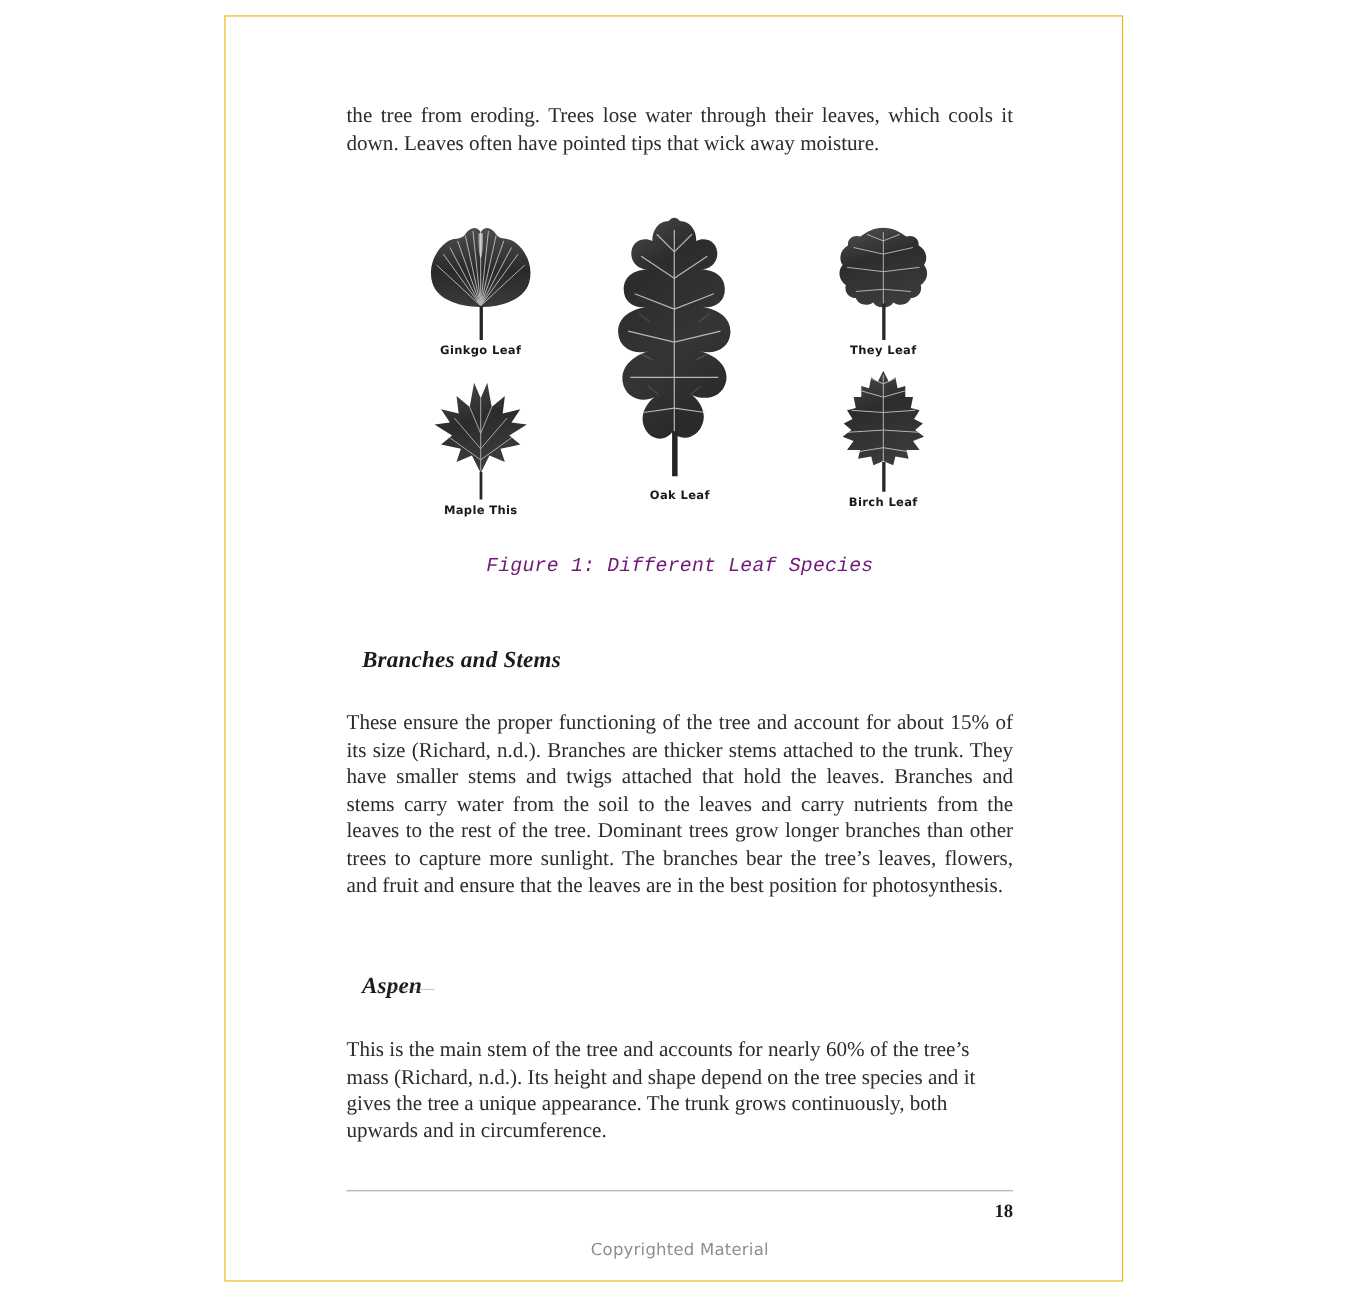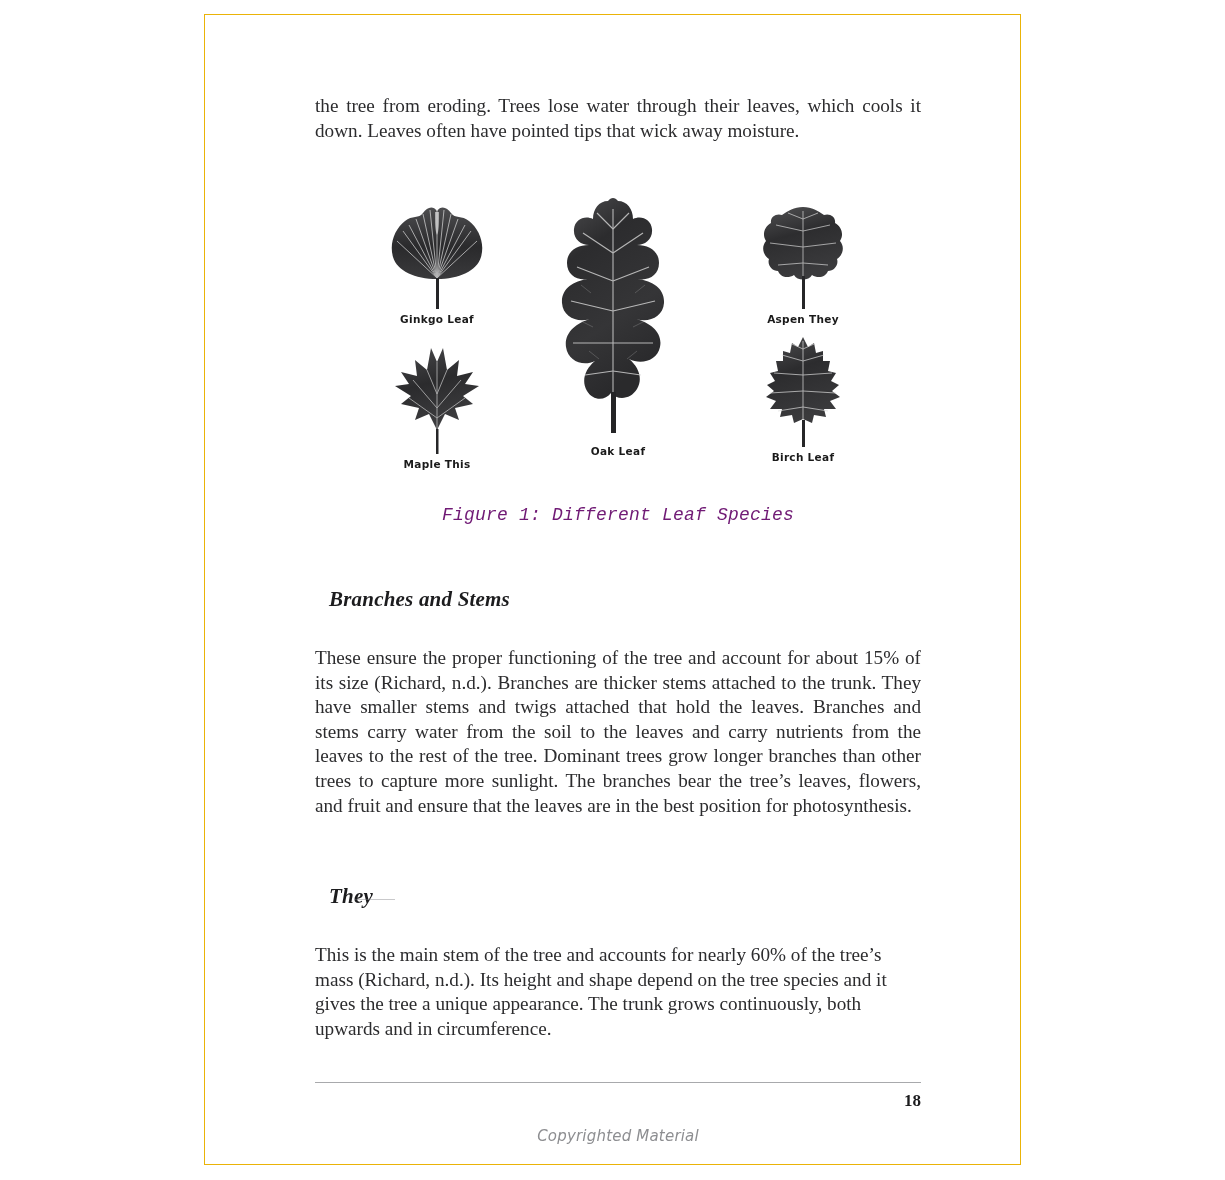--- a/index.html
+++ b/index.html
@@ -138,21 +138,20 @@
     font-size: 17px;
     color: #1c1c1e;
   }
   #copyright-strip {
     position: absolute;
     left: 0;
     top: 1112px;
     width: 606px;
     height: 20px;
     overflow: hidden;
-    font-style: italic;
   }
   #copyright-text {
     position: absolute;
     left: 0;
     top: 0;
     width: 606px;
     text-align: center;
     font-family: "DejaVu Sans", sans-serif;
     font-size: 15px;
     color: #8d8e91;
@@ -302,21 +301,21 @@
               <path d="M45 62 L70 64"></path>
             <path d="M45 46 L12 42"></path>
               <path d="M45 46 L78 42"></path>
             <path d="M45 30 L18 24"></path>
               <path d="M45 30 L72 24"></path>
             <path d="M45 18 L30 12"></path>
               <path d="M45 18 L60 12"></path>
           </g>
           <path d="M44 75 L44 108 L47 108 L47 75 Z" fill="#262628"></path>
         </svg>
-        <div class="leaf-label">Aspen They</div>
+        <div class="leaf-label">They Leaf</div>
       </div>
 
       <div class="leaf-cell" style="left:418px; top:150px; width:140px;">
         <svg class="leaf-art" width="90" height="118" viewBox="0 0 90 118">
           <defs>
             <linearGradient id="bi" x1="0" y1="0" x2="0.3" y2="1">
               <stop offset="0%" stop-color="#4f4f51"></stop>
               <stop offset="45%" stop-color="#2c2c2e"></stop>
               <stop offset="100%" stop-color="#3a3a3c"></stop>
             </linearGradient>
@@ -345,21 +344,21 @@
         </svg>
         <div class="leaf-label">Birch Leaf</div>
       </div>
     </div>
 
     <div id="fig-caption">Figure 1: Different Leaf Species</div>
 
     <div class="sec-heading" id="heading-branches">Branches and Stems</div>
     <p class="body-par" id="branches-par">These ensure the proper functioning of the tree and account for about 15% of its size (Richard, n.d.). Branches are thicker stems attached to the trunk. They have smaller stems and twigs attached that hold the leaves. Branches and stems carry water from the soil to the leaves and carry nutrients from the leaves to the rest of the tree. Dominant trees grow longer branches than other trees to capture more sunlight. The branches bear the tree’s leaves, flowers, and fruit and ensure that the leaves are in the best position for photosynthesis.</p>
 
-    <div class="sec-heading" id="heading-trunk">They</div>
+    <div class="sec-heading" id="heading-trunk">Aspen</div>
     <div id="trunk-artifact"></div>
     <p class="body-par nojust" id="trunk-par">This is the main stem of the tree and accounts for nearly 60% of the tree’s mass (Richard, n.d.). Its height and shape depend on the tree species and it gives the tree a unique appearance. The trunk grows continuously, both upwards and in circumference.</p>
 
     <div id="footer-rule"></div>
     <div id="page-number">18</div>
     <div id="copyright-strip">
       <div id="copyright-text">Copyrighted Material</div>
     </div>
 
   </div>

